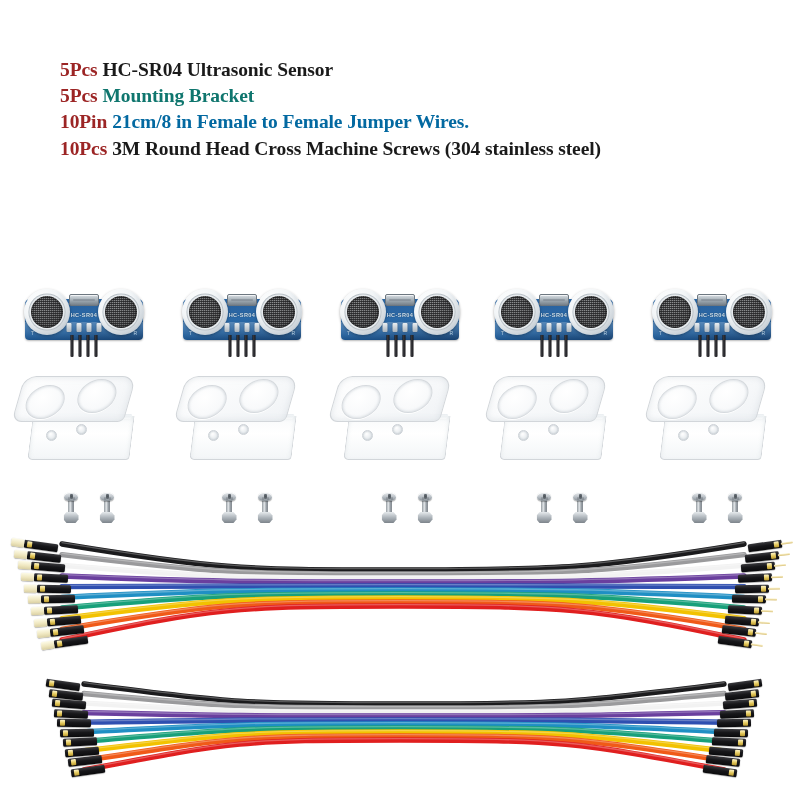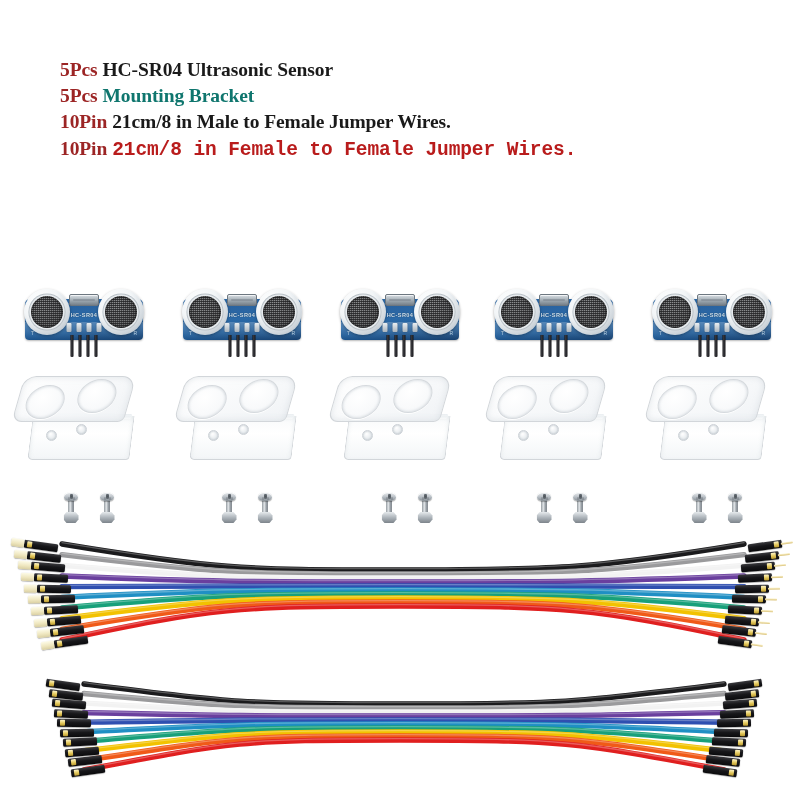--- a/index.html
+++ b/index.html
@@ -248,22 +248,22 @@
   }
 </style>
 </head>
 <body>
 
 <div id="stage">
 
   <div class="spec-list" id="specList">
       <div class="spec-row"><span class="spec-qty" style="color: rgb(156, 37, 37);">5Pcs</span><span class="spec-desc" style="color: rgb(26, 26, 26);">HC-SR04 Ultrasonic Sensor</span></div>
       <div class="spec-row"><span class="spec-qty" style="color: rgb(156, 37, 37);">5Pcs</span><span class="spec-desc" style="color: #0f766e;">Mounting Bracket</span></div>
-      <div class="spec-row"><span class="spec-qty" style="color: rgb(156, 37, 37);">10Pin</span><span class="spec-desc" style="color: rgb(26, 26, 26);">21cm/8 in Male to Female Jumper Wires.</span></div>
-      <div class="spec-row"><span class="spec-qty" style="color: rgb(156, 37, 37);">10Pin</span><span class="spec-desc" style="color: #b91c1c; font-family: Liberation Mono, monospace;">21cm/8 in Female to Female Jumper Wires.</span></div>
+      <div class="spec-row"><span class="spec-qty" style="color: rgb(156, 37, 37);">10Pin</span><span class="spec-desc" style="color: #0369a1;">21cm/8 in Female to Female Jumper Wires.</span></div>
+      <div class="spec-row"><span class="spec-qty" style="color: rgb(156, 37, 37);">10Pcs</span><span class="spec-desc" style="color: rgb(26, 26, 26);">3M Round Head Cross Machine Screws (304 stainless steel)</span></div>
     </div>
 
   <div id="sensorRow">
       <div class="sensor" style="left: 22px; top: 277px;">
         <div class="pcb">
           <div class="pcb-label">HC-SR04</div>
           <div class="silk-l">T</div>
           <div class="silk-r">R</div>
         </div>
         <div class="xtal"></div>

